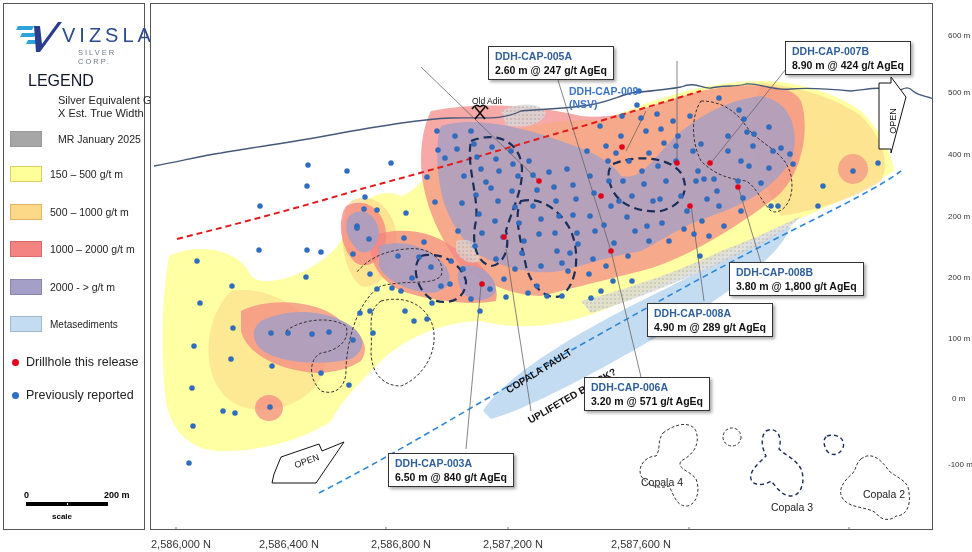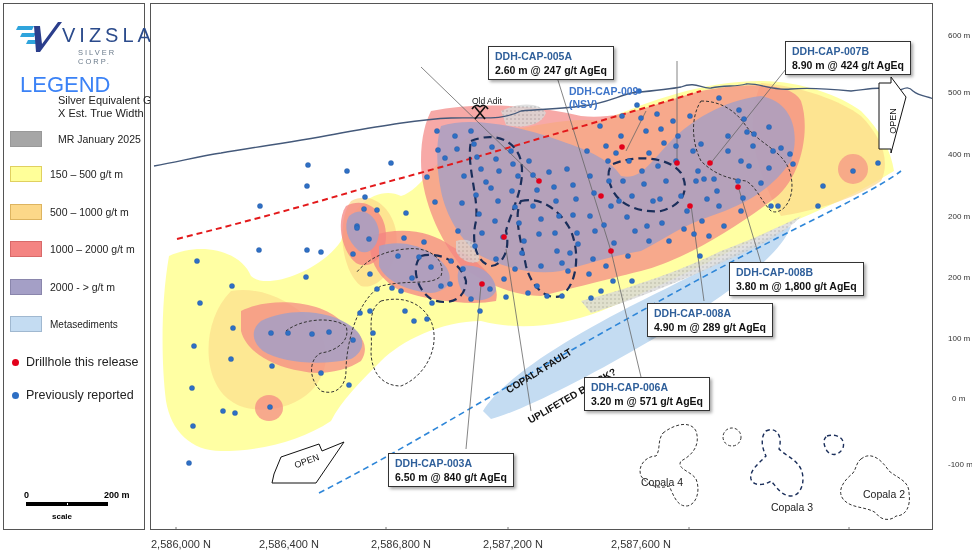--- a/index.html
+++ b/index.html
@@ -1,21 +1,21 @@
 <!DOCTYPE html>
 <html><head>
 <meta charset="utf-8">
 <style>
   html,body{margin:0;padding:0;background:#fff;}
   body{width:972px;height:552px;position:relative;overflow:hidden;font-family:"Liberation Sans",sans-serif;}
   .legend-panel{position:absolute;left:3px;top:3px;width:142px;height:527px;border:1.5px solid #555;background:#fff;box-sizing:border-box;}
   .logo{position:absolute;left:12px;top:16px;width:130px;height:40px;}
   .logo-text{position:absolute;left:46px;top:4px;font-size:20px;letter-spacing:4px;color:#2b4b8c;font-weight:normal;}
   .logo-sub{position:absolute;left:62px;top:28px;font-size:7.5px;letter-spacing:2px;color:#6a7a8a;}
-  .legend-title{position:absolute;left:16px;top:68px;font-size:22px;color:#3b82f6;}
+  .legend-title{position:absolute;left:24px;top:68px;font-size:16px;color:#0f172a;}
   .legend-sub{position:absolute;left:8px;top:90px;font-size:11px;color:#222;line-height:13px;width:135px;margin-left:46px;}
   .leg-item{position:absolute;left:6px;height:16px;display:flex;align-items:center;}
   .swatch{width:32px;height:16px;border:1px solid #ccc;box-sizing:border-box;margin-right:8px;}
   .leg-label{font-size:10.5px;color:#222;white-space:nowrap;}
   .dot-item{position:absolute;left:8px;display:flex;align-items:center;}
   .dot{width:7px;height:7px;border-radius:50%;margin-right:7px;}
   .dot-label{font-size:12.5px;color:#222;white-space:nowrap;}
   .scale{position:absolute;left:20px;top:486px;width:120px;height:40px;}
   .scale-bar{position:absolute;left:2px;top:12px;width:82px;height:4px;border:1px solid #000;box-sizing:border-box;}
   .scale-bar .half{position:absolute;left:0;top:0;width:40px;height:100%;background:#000;}

